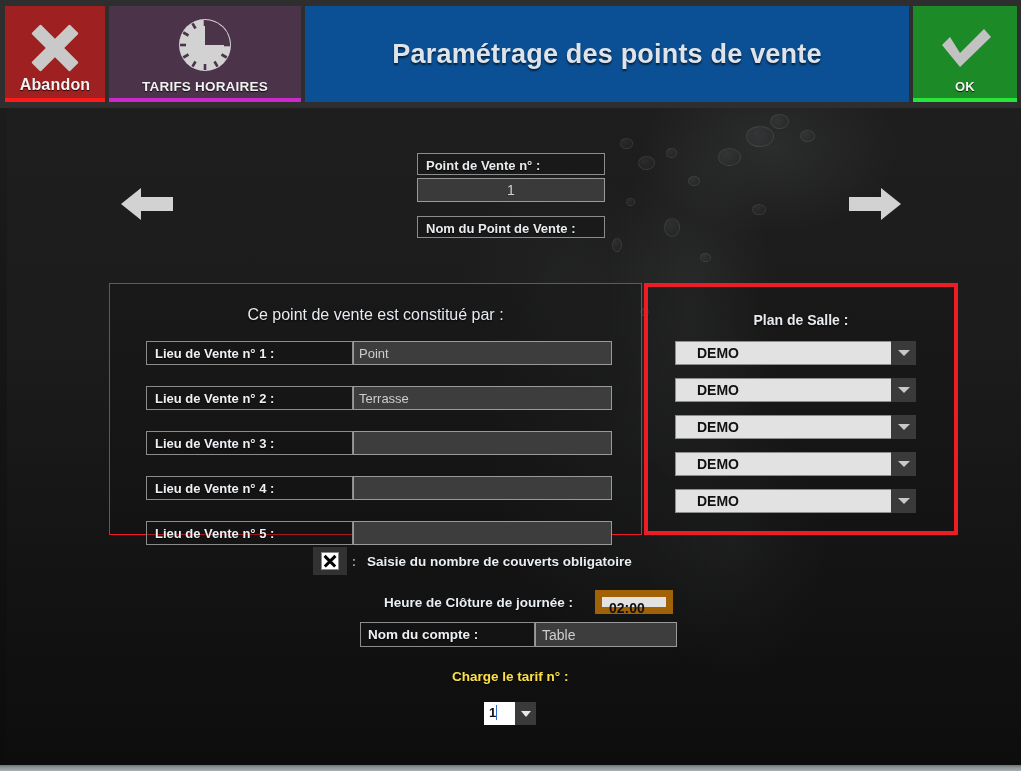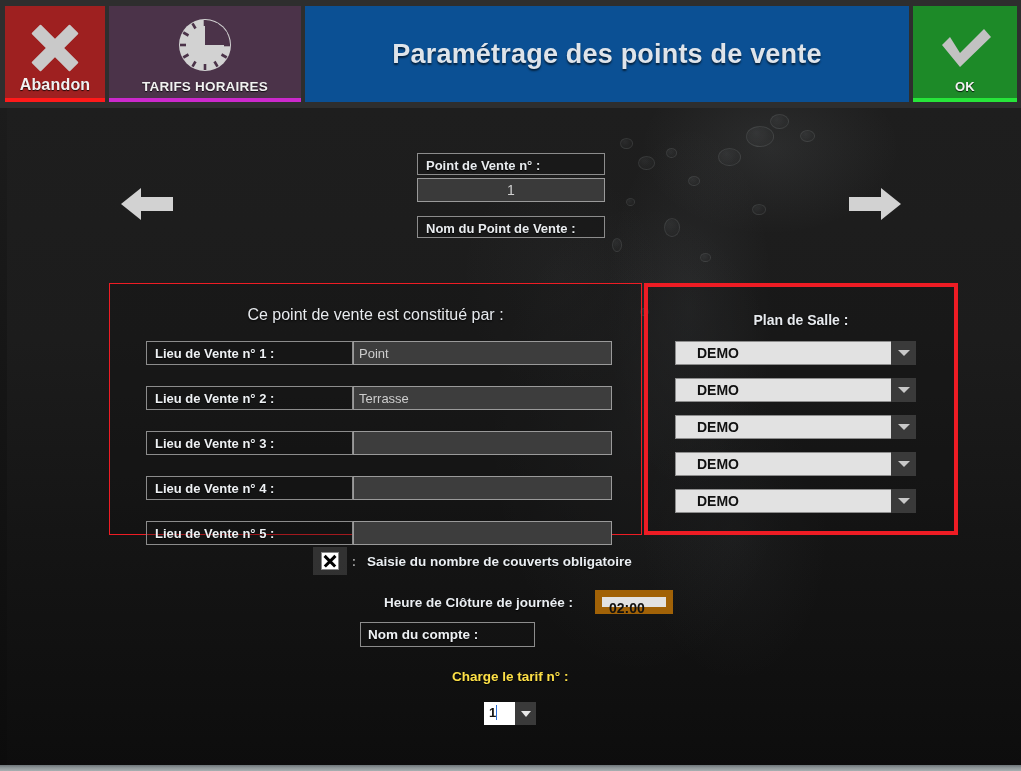--- a/index.html
+++ b/index.html
@@ -640,20 +640,21 @@
       <span class="chk-text">Saisie du nombre de couverts obligatoire</span>
     </div>
 
     <div id="hour-row">
       <span id="hour-label">Heure de Clôture de journée :</span>
       <span id="hour-value">02:00</span>
     </div>
 
     <div id="acct-row">
       <span id="acct-label">Nom  du compte :</span>
+      <span id="acct-value">Table</span>
     </div>
 
     <div id="tarif-label">Charge le tarif n° :</div>
     <div id="tarif-select">
       <div class="tf-face">1</div>
       <div class="tf-arrow">
           <span class="caret"></span>
         </div>
     </div>
 

